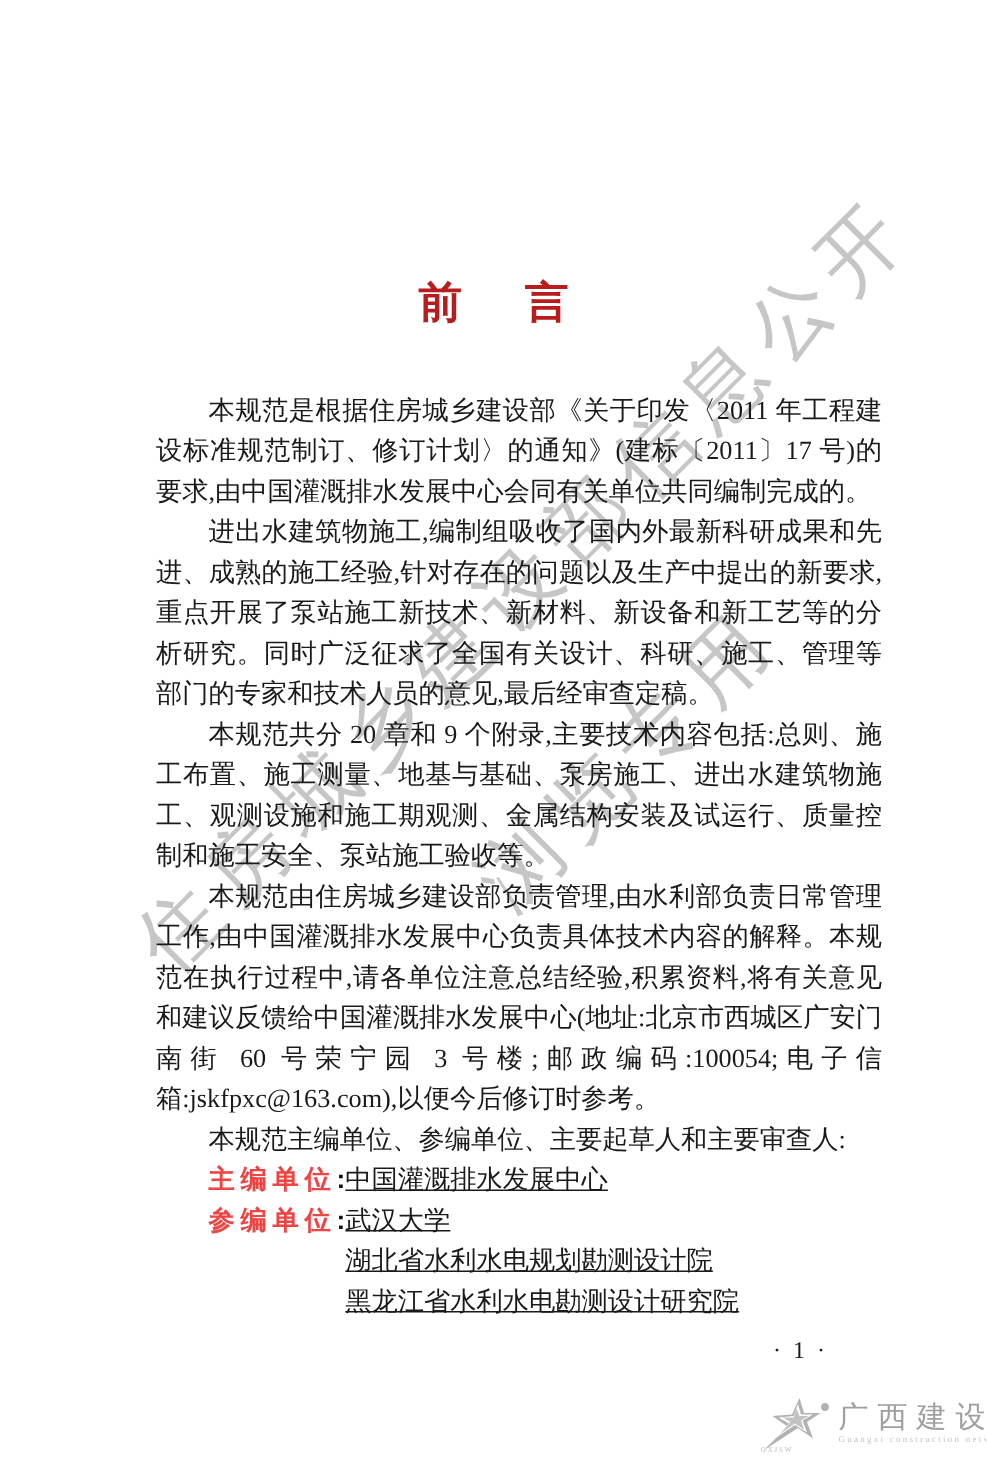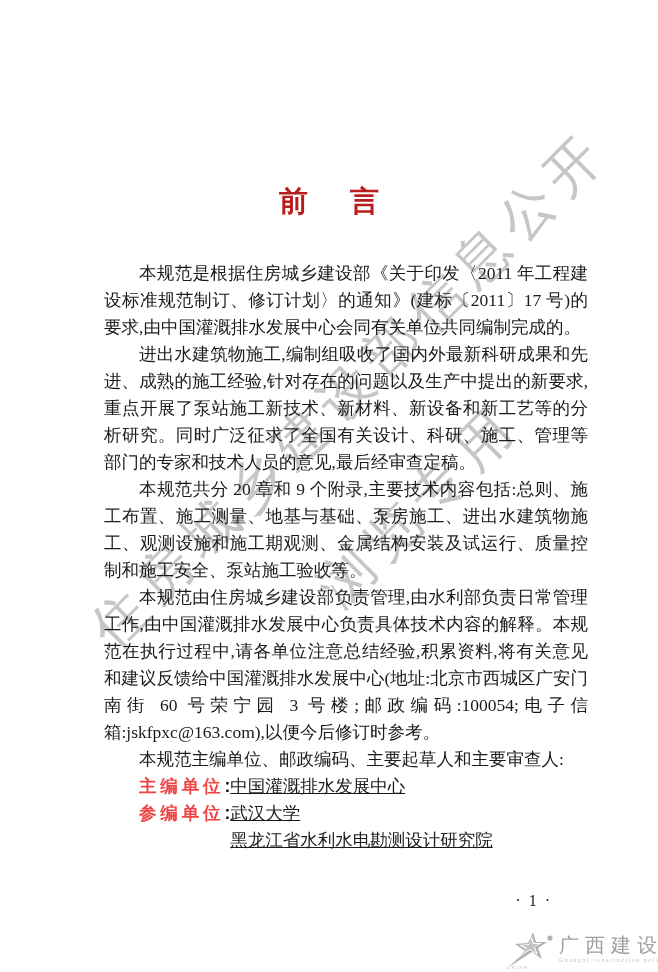--- a/index.html
+++ b/index.html
@@ -133,35 +133,36 @@
 
   <div class="page-title">
     <span class="tchar">前</span><span class="tchar">言</span>
   </div>
 
   <div class="body-text">
     <p>本规范是根据住房城乡建设部《关于印发〈2011 年工程建设标准规范制订、修订计划〉的通知》(建标〔2011〕17 号)的要求,由中国灌溉排水发展中心会同有关单位共同编制完成的。</p>
     <p>进出水建筑物施工,编制组吸收了国内外最新科研成果和先进、成熟的施工经验,针对存在的问题以及生产中提出的新要求,重点开展了泵站施工新技术、新材料、新设备和新工艺等的分析研究。同时广泛征求了全国有关设计、科研、施工、管理等部门的专家和技术人员的意见,最后经审查定稿。</p>
     <p>本规范共分 20 章和 9 个附录,主要技术内容包括:总则、施工布置、施工测量、地基与基础、泵房施工、进出水建筑物施工、观测设施和施工期观测、金属结构安装及试运行、质量控制和施工安全、泵站施工验收等。</p>
     <p>本规范由住房城乡建设部负责管理,由水利部负责日常管理工作,由中国灌溉排水发展中心负责具体技术内容的解释。本规范在执行过程中,请各单位注意总结经验,积累资料,将有关意见和建议反馈给中国灌溉排水发展中心(地址:北京市西城区广安门南街 60 号荣宁园 3 号楼;邮政编码:100054;电子信箱:jskfpxc@163.com),以便今后修订时参考。</p>
-    <p>本规范主编单位、邮政编码、主要起草人和主要审查人:</p>
+    <p>本规范主编单位、参编单位、主要起草人和主要审查人:</p>
 
     <div class="credit-row">
       <span class="credit-label">主编单位</span>
         <span class="credit-colon">:</span>
       <div class="credit-values">
         <div>中国灌溉排水发展中心</div>
       </div>
     </div>
 
     <div class="credit-row">
       <span class="credit-label">参编单位</span>
         <span class="credit-colon">:</span>
       <div class="credit-values">
         <div>武汉大学</div>
+        <div>湖北省水利水电规划勘测设计院</div>
         <div>黑龙江省水利水电勘测设计研究院</div>
       </div>
     </div>
   </div>
 
   <div class="page-number">· 1 ·</div>
 
   <div class="site-logo">
     <div class="logo-mark">
       <svg width="52" height="40" viewBox="0 0 52 40">

